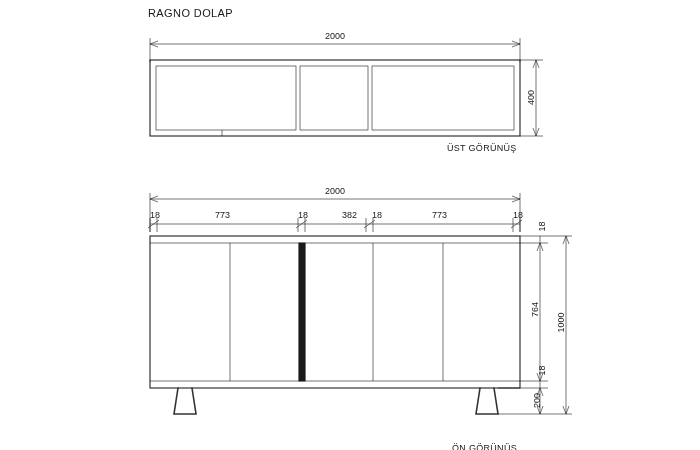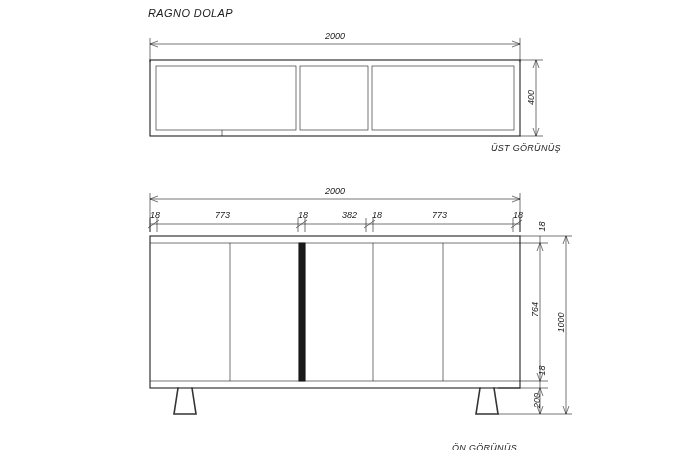--- a/index.html
+++ b/index.html
@@ -13,21 +13,20 @@
     position: relative;
     font-family: "Liberation Sans", sans-serif;
     color: #111111;
     overflow: hidden;
   }
   #sheet {
     position: absolute;
     left: 0; top: 0;
     width: 700px;
     height: 450px;
-    font-style: italic;
   }
   .lbl {
     position: absolute;
     font-family: "Liberation Sans", sans-serif;
     font-size: 9px;
     color: #1a1a1a;
     white-space: nowrap;
     line-height: 1;
   }
   .title {
@@ -147,21 +146,21 @@
     <line class="thin" x1="566" y1="236" x2="563" y2="244"></line>
     <line class="thin" x1="566" y1="236" x2="569" y2="244"></line>
     <line class="thin" x1="566" y1="414" x2="563" y2="406"></line>
     <line class="thin" x1="566" y1="414" x2="569" y2="406"></line>
   </svg>
 
   <div class="lbl" style="left:325px; top:32px;">2000</div>
 
   <div class="lbl vert" style="left:524px; top:93px;">400</div>
 
-  <div class="lbl view-name" style="left:447px; top:144px;margin-left:44px;">ÜST GÖRÜNÜŞ</div>
+  <div class="lbl view-name" style="left:447px; top:144px;">ÜST GÖRÜNÜŞ</div>
 
   <div class="lbl" style="left:325px; top:187px;">2000</div>
 
   <div class="lbl" style="left:150px; top:211px;">18</div>
   <div class="lbl" style="left:215px; top:211px;">773</div>
   <div class="lbl" style="left:298px; top:211px;">18</div>
   <div class="lbl" style="left:342px; top:211px;">382</div>
   <div class="lbl" style="left:372px; top:211px;">18</div>
   <div class="lbl" style="left:432px; top:211px;">773</div>
   <div class="lbl" style="left:513px; top:211px;">18</div>

